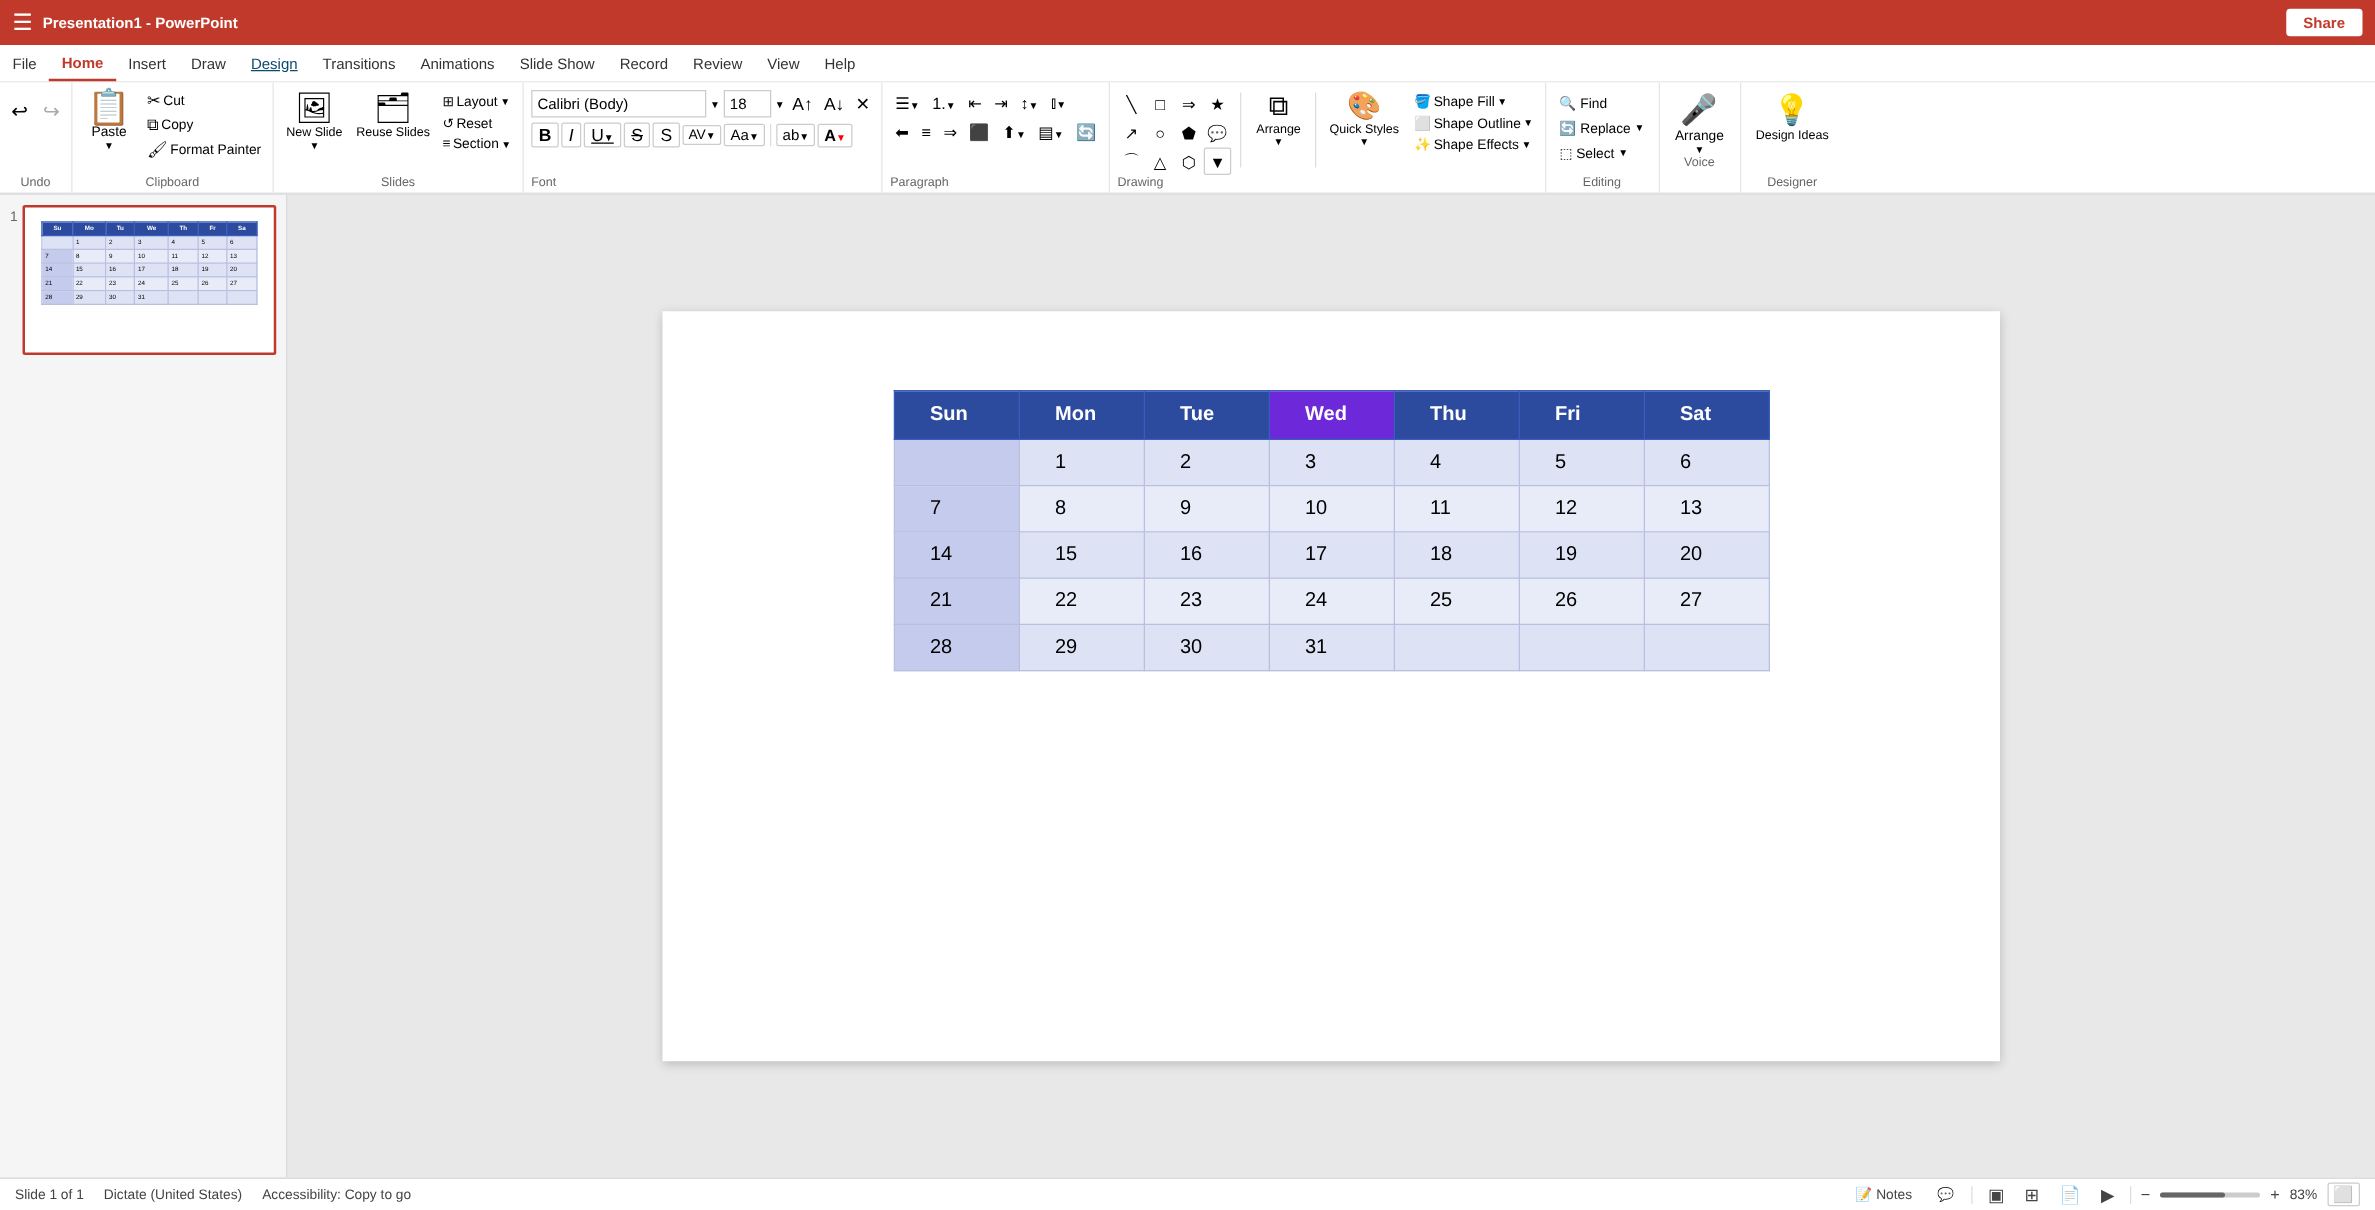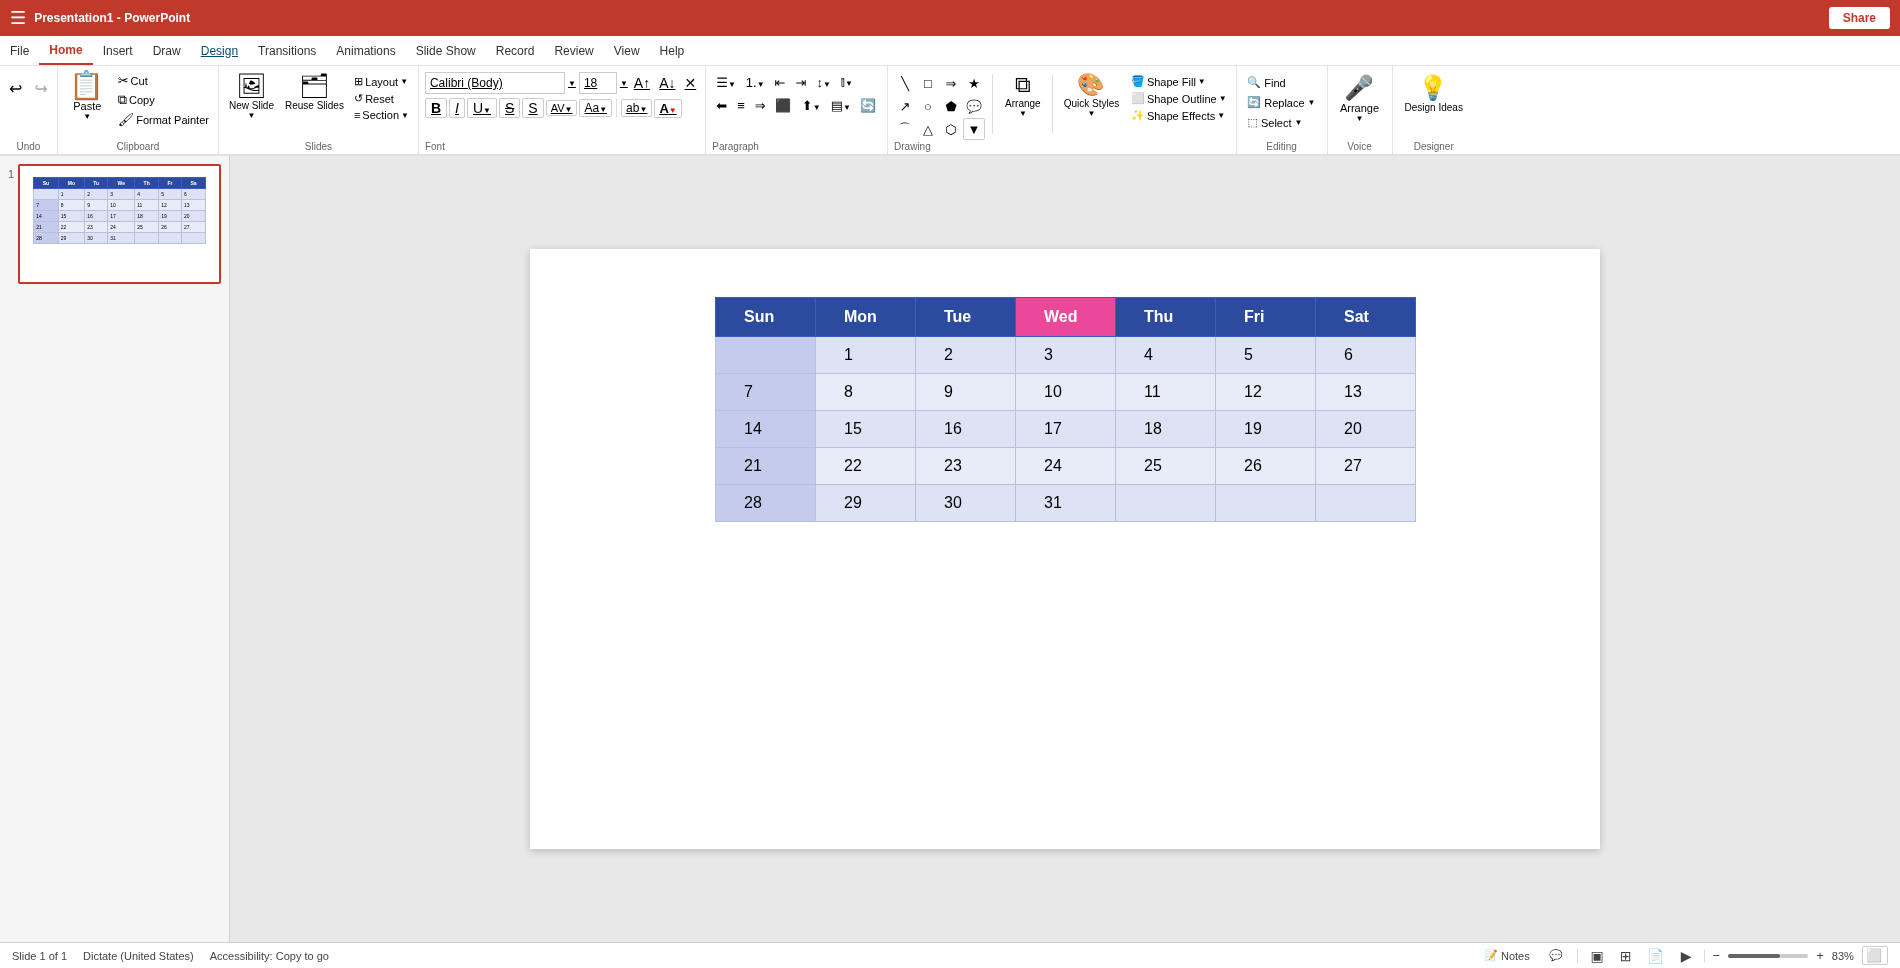--- a/index.html
+++ b/index.html
@@ -92,21 +92,21 @@
         <div style="display:flex; align-items:center; gap:2px; cursor:pointer; font-size:11px; padding:1px 3px;">
           <span>≡</span>
             <span>Section</span>
             <span style="font-size:8px;">▼</span>
         </div>
       </div>
     </div>
     <span style="position:absolute; bottom:2px; font-size:10px; color:#666;">Slides</span>
   </div>
 
-  <div style="display:flex; flex-direction:column; align-items:flex-start; padding:4px 6px 16px; border-right:1px solid #e5e5e5; position:relative; min-width:200px;text-decoration:underline;">
+  <div style="display:flex; flex-direction:column; align-items:flex-start; padding:4px 6px 16px; border-right:1px solid #e5e5e5; position:relative; min-width:200px;">
     <div style="display:flex; align-items:center; gap:3px; margin-top:2px;">
       <input type="text" value="Calibri (Body)" style="width: 140px; border: 1px solid rgb(204, 204, 204); padding: 2px 4px; font-size: 12px; height: 22px;">
       <span style="font-size:8px; cursor:pointer;">▼</span>
       <input type="text" value="18" style="width: 38px; border: 1px solid rgb(204, 204, 204); padding: 2px 4px; font-size: 12px; height: 22px;">
       <span style="font-size:8px; cursor:pointer;">▼</span>
       <div style="cursor:pointer; font-size:14px; padding:1px 3px;">A↑</div>
       <div style="cursor:pointer; font-size:14px; padding:1px 3px;">A↓</div>
       <div style="cursor:pointer; font-size:14px; padding:1px 3px;">✕</div>
     </div>
     <div style="display:flex; align-items:center; gap:2px; margin-top:4px;">
@@ -216,21 +216,21 @@
     </div>
     <span style="position:absolute; bottom:2px; font-size:10px; color:#666;">Editing</span>
   </div>
 
   <div style="display:flex; flex-direction:column; align-items:center; padding:4px 6px 16px; border-right:1px solid #e5e5e5; position:relative; min-width:65px;">
     <div style="display:flex;flex-direction:column;align-items:center;cursor:pointer;padding:4px 6px;border-radius:3px;">
       <span style="font-size:24px;">🎤</span>
       <span style="font-size:11px;">Arrange</span>
       <span style="font-size:8px;">▼</span>
     </div>
-    <span style="position:absolute; bottom:2px; font-size:10px; color:#666;">Voice</span>
+    <span style="position:absolute; bottom:18px; font-size:10px; color:#666;">Voice</span>
   </div>
 
   <div style="display:flex; flex-direction:column; align-items:center; padding:4px 6px 16px; position:relative; min-width:70px;">
     <div style="display:flex;flex-direction:column;align-items:center;cursor:pointer;padding:4px 6px;border-radius:3px;">
       <span style="font-size:24px;">💡</span>
       <span style="font-size:10px;white-space:nowrap;text-align:center;">Design Ideas</span>
     </div>
     <span style="position:absolute; bottom:2px; font-size:10px; color:#666;">Designer</span>
   </div>
 
@@ -305,28 +305,28 @@
               </table>
           </div>
         </div>
       </div>
     </div>
   </div>
 
   <div style="flex:1; background:#e8e8e8; display:flex; align-items:center; justify-content:center; overflow:hidden;">
     <div style="background:#fff; width:1070px; height:600px; position:relative; box-shadow:0 2px 8px rgba(0,0,0,0.2);">
 
-      <div style="position:absolute; top:48px; left:185px;">
+      <div style="position:absolute; top:63px; left:185px;">
         <table style="border-collapse:collapse; font-size:16px;">
           <thead>
             <tr>
               <th style="background:#2d4b9e;color:#fff;padding:10px 28px;text-align:left;font-weight:600;border:1px solid #3a5cbf;min-width:100px;">Sun</th>
               <th style="background:#2d4b9e;color:#fff;padding:10px 28px;text-align:left;font-weight:600;border:1px solid #3a5cbf;min-width:100px;">Mon</th>
               <th style="background:#2d4b9e;color:#fff;padding:10px 28px;text-align:left;font-weight:600;border:1px solid #3a5cbf;min-width:100px;">Tue</th>
-              <th style="background:#ec4899;color:#fff;padding:10px 28px;text-align:left;font-weight:600;border:1px solid #3a5cbf;min-width:100px;">Wed</th>
+              <th style="background:#6d28d9;color:#fff;padding:10px 28px;text-align:left;font-weight:600;border:1px solid #3a5cbf;min-width:100px;">Wed</th>
               <th style="background:#2d4b9e;color:#fff;padding:10px 28px;text-align:left;font-weight:600;border:1px solid #3a5cbf;min-width:100px;">Thu</th>
               <th style="background:#2d4b9e;color:#fff;padding:10px 28px;text-align:left;font-weight:600;border:1px solid #3a5cbf;min-width:100px;">Fri</th>
               <th style="background:#2d4b9e;color:#fff;padding:10px 28px;text-align:left;font-weight:600;border:1px solid #3a5cbf;min-width:100px;">Sat</th>
             </tr>
           </thead>
           <tbody>
             <tr>
               <td style="padding:9px 28px;border:1px solid #b8bfdf;background:#c5cbec;font-size:16px;"></td>
               <td style="padding:9px 28px;border:1px solid #b8bfdf;background:#dde2f5;font-size:16px;">1</td>
               <td style="padding:9px 28px;border:1px solid #b8bfdf;background:#dde2f5;font-size:16px;">2</td>

